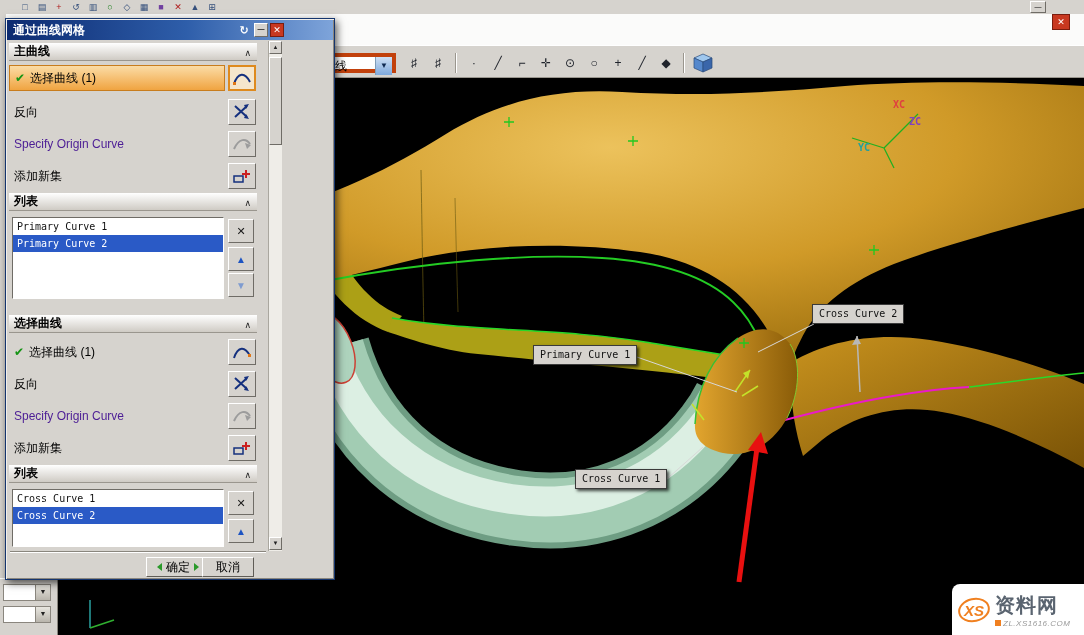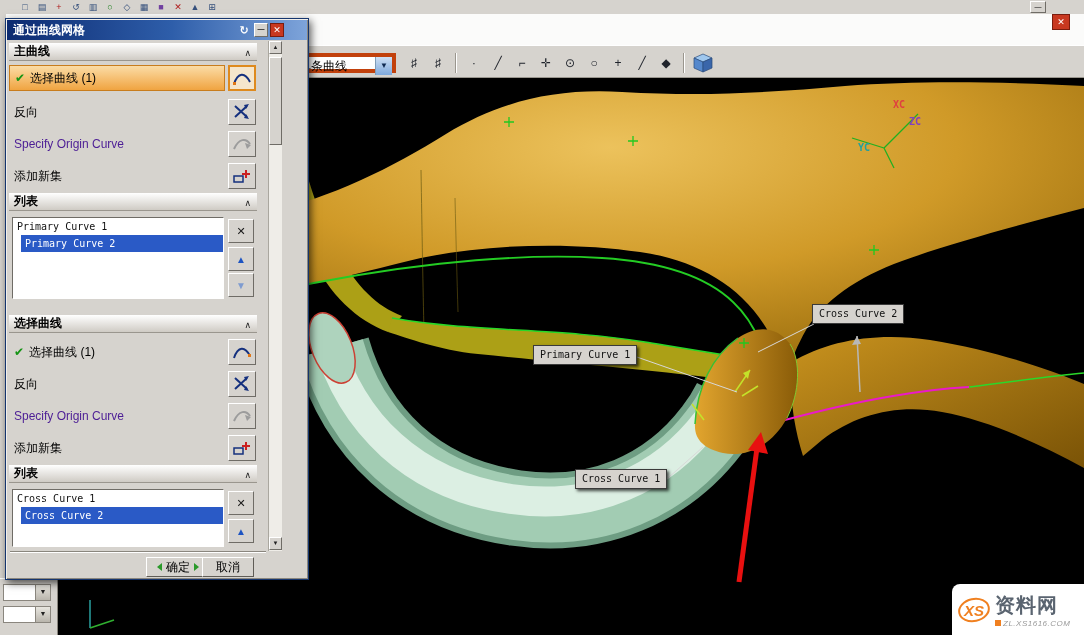--- a/index.html
+++ b/index.html
@@ -15,41 +15,41 @@
   #winclose { position:absolute; left:1052px; top:14px; width:18px; height:16px; background:#c83820; color:#fff; font-size:9px; line-height:15px; text-align:center; border:1px solid #7a1c0e; z-index:7; }
 
   #toolbar2 { position:absolute; left:0; top:45px; width:1084px; height:33px; background:#d6d3ce; border-top:1px solid #fff; border-bottom:1px solid #9a968e; z-index:5; }
   #combo { position:absolute; left:290px; top:7px; width:106px; height:20px; background:#fff; border:4px solid #c2410c; font-size:12px; line-height:18px; padding-left:5px; }
   #combo .drop { position:absolute; right:0; top:0; width:17px; height:18px; background:linear-gradient(#cfe0f4,#7fa9dc); border-left:1px solid #7f9db9; text-align:center; font-size:8px; line-height:17px; color:#102a50; }
   #snaprow { position:absolute; left:404px; top:6px; display:flex; align-items:center; gap:4px; }
   .vsep { width:2px; height:20px; border-left:1px solid #9a968e; border-right:1px solid #fff; margin:0 3px; }
   .snap { width:20px; height:20px; display:flex; align-items:center; justify-content:center; font-size:12px; color:#20242c; }
 
   
-  #dialog { position:absolute; left:5px; top:18px; width:304px; height:562px; background:#d6d3ce; border:1px solid #15356e; box-shadow:2px 3px 8px rgba(0,0,0,.65), inset 1px 1px 0 #f2f0ec, inset -1px -1px 0 #8a867e; z-index:20; font-size:12px; }
+  #dialog { position:absolute; left:5px; top:18px; width:330px; height:562px; background:#d6d3ce; border:1px solid #15356e; box-shadow:2px 3px 8px rgba(0,0,0,.65), inset 1px 1px 0 #f2f0ec, inset -1px -1px 0 #8a867e; z-index:20; font-size:12px; }
   #dlg-titlebar { position:absolute; left:1px; top:1px; right:1px; height:20px; background:linear-gradient(90deg,#0c2a70,#2e5eaa 55%,#7ea4da); color:#fff; font-weight:bold; line-height:20px; padding-left:6px; }
   .wbtn { position:absolute; top:3px; width:14px; height:14px; text-align:center; }
   #dlg-reset { left:230px; color:#fff; font-size:11px; line-height:14px; }
   #dlg-min { left:247px; background:#d6d3ce; border:1px solid; border-color:#fff #6f6c66 #6f6c66 #fff; font-size:7px; line-height:10px; color:#111; }
   #dlg-close { left:263px; background:#c83820; border:1px solid #7a1c0e; color:#fff; font-size:9px; line-height:12px; }
 
   .sechdr { position:absolute; left:3px; width:248px; height:18px; background:linear-gradient(#ffffff,#cfcbc4); border-bottom:1px solid #9a968e; font-weight:bold; line-height:17px; padding-left:5px; }
   .sechdr .chev { position:absolute; right:6px; top:2px; font-size:9px; font-weight:normal; color:#222; }
 
   .drow { position:absolute; left:3px; width:216px; height:26px; display:flex; align-items:center; gap:5px; padding-left:5px; }
   .drow.hl { background:linear-gradient(#fbdca6,#f0a441); border:1px solid #c87d1e; }
   .drow .check { color:#149414; font-weight:bold; font-size:12px; }
   .drow.gray { color:#4c1d95; }
 
   .ibtn { position:absolute; left:222px; width:28px; height:26px; background:#d6d3ce; border:1px solid; border-color:#fff #6f6c66 #6f6c66 #fff; display:flex; align-items:center; justify-content:center; }
   .ibtn.active { border:2px solid #de8a1e; background:#f5e6cc; }
 
   .listbox { position:absolute; left:6px; width:212px; background:#fff; border:1px solid; border-color:#6f6c66 #fff #fff #6f6c66; font-family:"DejaVu Sans Mono",monospace; font-size:10px; overflow:hidden; }
   .lrow { height:17px; line-height:17px; padding-left:4px; white-space:pre; color:#111; }
-  .lrow.sel { background:#2a5ac6; color:#fff;margin-left:8px; }
+  .lrow.sel { background:#2a5ac6; color:#fff; }
 
   .lbtn { position:absolute; left:222px; width:26px; height:24px; background:#d6d3ce; border:1px solid; border-color:#fff #6f6c66 #6f6c66 #fff; display:flex; align-items:center; justify-content:center; font-size:11px; }
   .lbtn .rm { color:#1a1a1a; font-weight:bold; font-size:11px; }
   .lbtn .up { color:#1d54c2; font-size:10px; }
   .lbtn .dn { color:#7f9cd0; font-size:10px; }
 
   #dlg-sep { position:absolute; left:4px; top:532px; width:256px; height:2px; border-top:1px solid #8a867e; border-bottom:1px solid #fff; }
   .btn { position:absolute; top:538px; height:20px; background:#d6d3ce; border:1px solid; border-color:#fff #5f5c56 #5f5c56 #fff; display:flex; align-items:center; justify-content:center; gap:4px; font-size:12px; }
   .tri-r { width:0; height:0; border-top:4px solid transparent; border-bottom:4px solid transparent; border-left:5px solid #2a9a2a; }
   .tri-l { width:0; height:0; border-top:4px solid transparent; border-bottom:4px solid transparent; border-right:5px solid #2a9a2a; }

